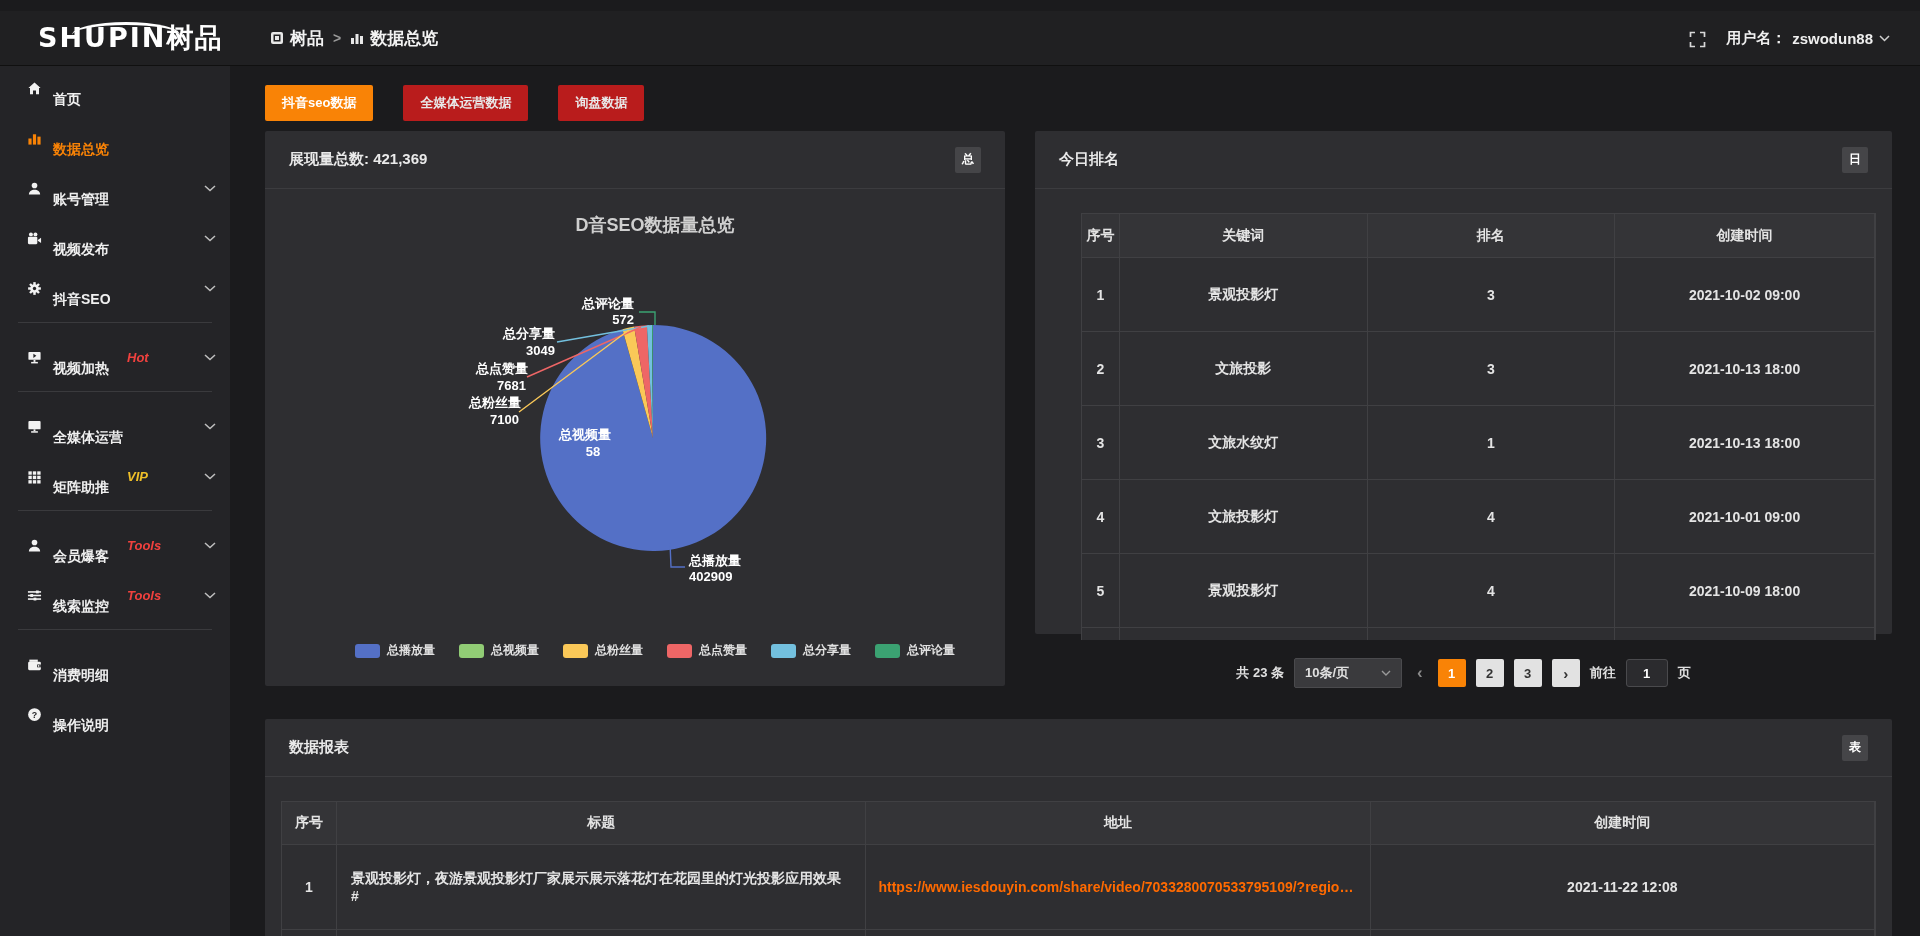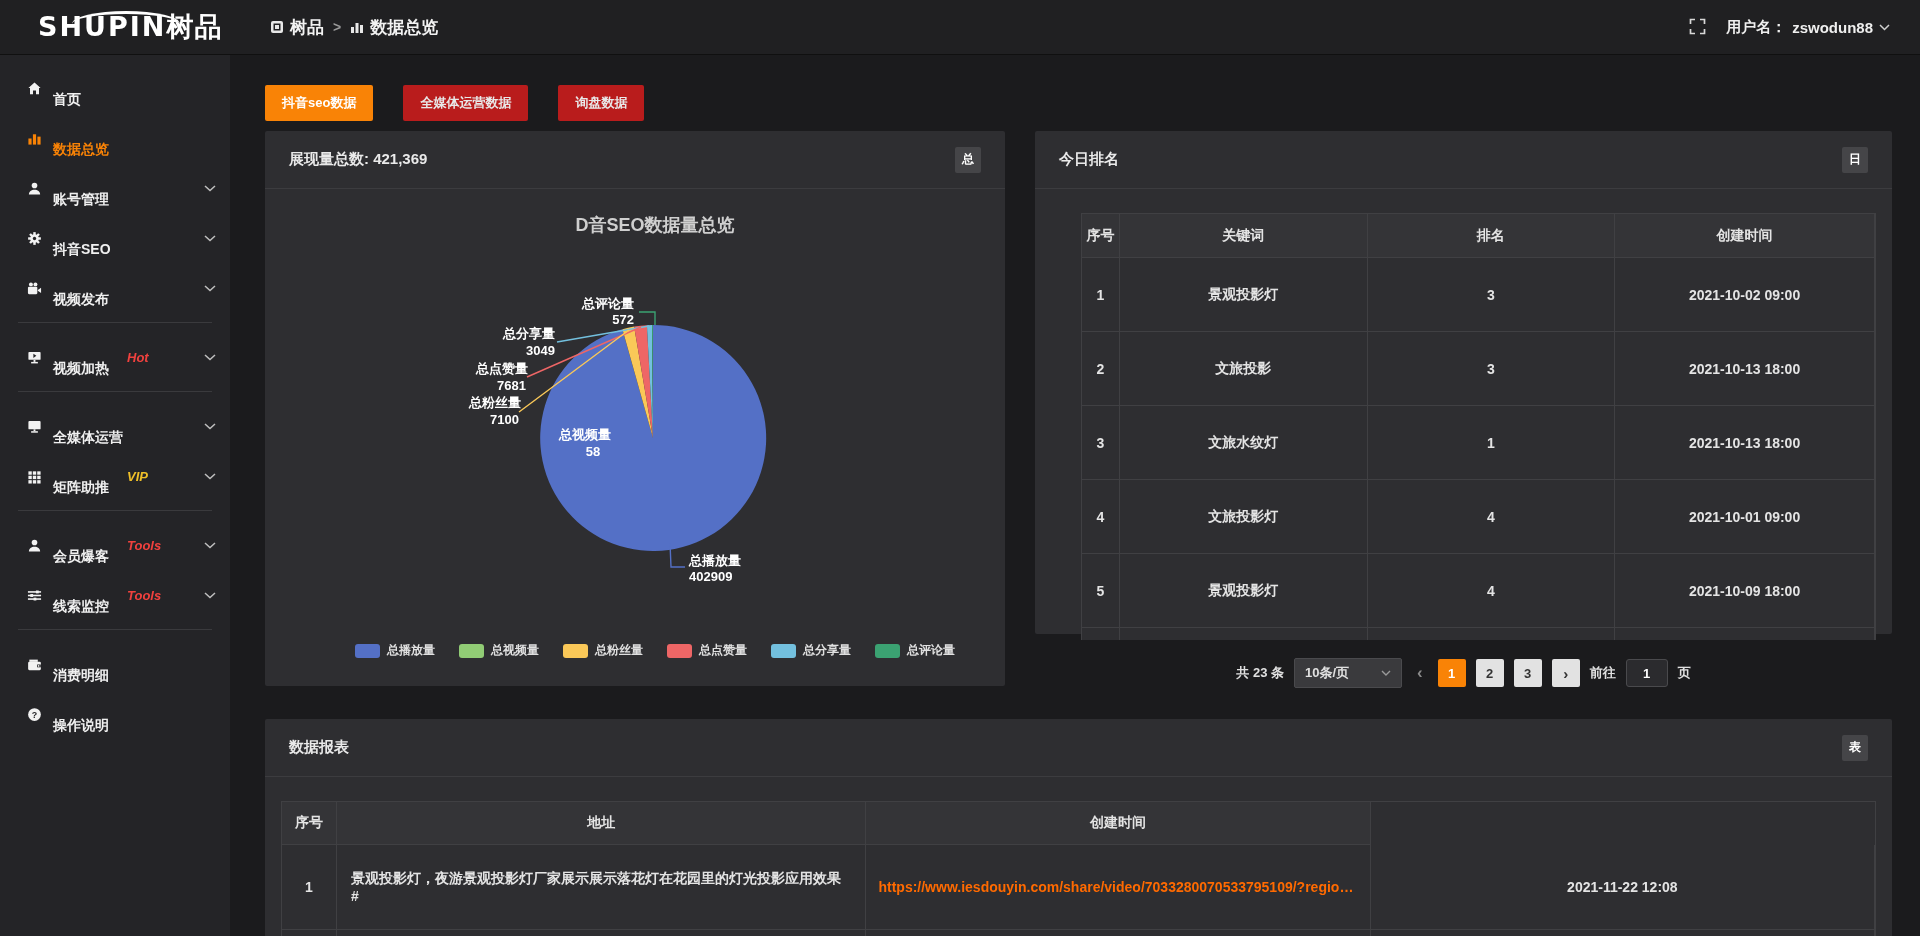--- a/index.html
+++ b/index.html
@@ -3,31 +3,31 @@
 <meta charset="utf-8">
 <style>
   * { margin:0; padding:0; box-sizing:border-box; }
   html,body { width:1920px; height:936px; overflow:hidden; }
   body {
     background:#1b1b1d;
     font-family:"Liberation Sans","DejaVu Sans",sans-serif;
     color:#e8e8e8;
   }
   
-  .topbar { position:fixed; top:0; left:0; width:1920px; height:55px;
+  .topbar { position:fixed; top:11px; left:0; width:1920px; height:55px;
     background:#202022; border-bottom:1px solid #101010; display:flex; align-items:center; z-index:10; }
   .logo-box { width:230px; padding-left:38px; position:relative; }
   .logo { font-weight:bold; font-size:27px; color:#fff; letter-spacing:1px; white-space:nowrap; }
   .logo .en { font-family:"DejaVu Sans",sans-serif; letter-spacing:2px; }
   .logo-arc { position:absolute; top:2px; left:72px; width:108px; height:26px;
     border-top:3px solid #fff; border-radius:50%; }
   .breadcrumb { display:flex; align-items:center; gap:9px; margin-left:40px; font-size:17px; font-weight:bold; color:#f2f2f2; }
   .crumb { display:flex; align-items:center; gap:6px; cursor:default; }
   .crumb-sep { color:#9a9a9a; font-size:14px; }
-  .topbar-right { margin-left:auto; display:flex; align-items:flex-start; gap:20px; padding-right:30px; }
+  .topbar-right { margin-left:auto; display:flex; align-items:flex-end; gap:20px; padding-right:30px; }
   .fs-icon svg { display:block; }
   .user-box { display:flex; align-items:center; gap:6px; font-size:15px; font-weight:bold; color:#efefef; }
   
   .sidebar { position:fixed; top:55px; left:0; width:230px; height:881px; background:#242427; padding-top:8px; }
   .side-item { height:50px; display:flex; align-items:center; padding:0 14px 0 27px; cursor:pointer; }
   .side-item .s-icon { width:15px; height:15px; flex:0 0 15px; display:flex; align-items:center; }
   .side-item .s-label { margin-left:11px; font-size:14px; font-weight:bold; color:#f0f0f0;margin-top:24px; }
   .side-item.active .s-label { color:#f98306; }
   .side-badge { margin-left:18px; font-style:italic; font-weight:bold; font-size:13px; color:#f0413e; }
   .side-badge.gold { color:#f0c029; }
@@ -185,48 +185,48 @@
     <span class="side-chevron">
       <svg width="12" height="7" viewBox="0 0 12 7" fill="none" stroke="#bfbfbf" stroke-width="1.5">
           <polyline points="1,1 6,5.5 11,1"></polyline>
         </svg>
     </span>
   </div>
 
   <div class="side-item">
     <span class="s-icon">
       <svg width="15" height="15" viewBox="0 0 16 16">
+          <circle cx="4.2" cy="3.6" r="2.1" fill="#f2f2f2"></circle>
+          <circle cx="9" cy="3.6" r="2.1" fill="#f2f2f2"></circle>
+          <rect x="1" y="6" width="10" height="8" rx="1.2" fill="#f2f2f2"></rect>
+          <path d="M11.5 9.5l3.5-2.4v5.8l-3.5-2.4z" fill="#f2f2f2"></path>
+        </svg>
+    </span>
+    <span class="s-label">视频发布</span>
+    <span class="side-chevron">
+      <svg width="12" height="7" viewBox="0 0 12 7" fill="none" stroke="#bfbfbf" stroke-width="1.5">
+          <polyline points="1,1 6,5.5 11,1"></polyline>
+        </svg>
+    </span>
+  </div>
+
+  <div class="side-item">
+    <span class="s-icon">
+      <svg width="15" height="15" viewBox="0 0 16 16">
           <g stroke="#f2f2f2" stroke-width="2.6">
             <line x1="8" y1="1.2" x2="8" y2="14.8"></line>
             <line x1="1.2" y1="8" x2="14.8" y2="8"></line>
             <line x1="3.2" y1="3.2" x2="12.8" y2="12.8"></line>
             <line x1="12.8" y1="3.2" x2="3.2" y2="12.8"></line>
           </g>
           <circle cx="8" cy="8" r="4.6" fill="#f2f2f2"></circle>
           <circle cx="8" cy="8" r="1.8" fill="#242427"></circle>
         </svg>
     </span>
     <span class="s-label">抖音SEO</span>
-    <span class="side-chevron">
-      <svg width="12" height="7" viewBox="0 0 12 7" fill="none" stroke="#bfbfbf" stroke-width="1.5">
-          <polyline points="1,1 6,5.5 11,1"></polyline>
-        </svg>
-    </span>
-  </div>
-
-  <div class="side-item">
-    <span class="s-icon">
-      <svg width="15" height="15" viewBox="0 0 16 16">
-          <circle cx="4.2" cy="3.6" r="2.1" fill="#f2f2f2"></circle>
-          <circle cx="9" cy="3.6" r="2.1" fill="#f2f2f2"></circle>
-          <rect x="1" y="6" width="10" height="8" rx="1.2" fill="#f2f2f2"></rect>
-          <path d="M11.5 9.5l3.5-2.4v5.8l-3.5-2.4z" fill="#f2f2f2"></path>
-        </svg>
-    </span>
-    <span class="s-label">视频发布</span>
     <span class="side-chevron">
       <svg width="12" height="7" viewBox="0 0 12 7" fill="none" stroke="#bfbfbf" stroke-width="1.5">
           <polyline points="1,1 6,5.5 11,1"></polyline>
         </svg>
     </span>
   </div>
 
   <hr class="side-divider">
 
   <div class="side-item">
@@ -501,20 +501,21 @@
   </div>
 
   <div class="panel report-panel">
     <div class="panel-head">
       <span class="panel-title">数据报表</span>
       <span class="panel-badge">表</span>
     </div>
     <div class="btable">
       <div class="bt-row bt-head">
         <div class="bt-cell">序号</div>
+        <div class="bt-cell">标题</div>
         <div class="bt-cell">地址</div>
         <div class="bt-cell">创建时间</div>
       </div>
       <div class="bt-row bt-data">
         <div class="bt-cell">1</div>
         <div class="bt-cell left">景观投影灯，夜游景观投影灯厂家展示展示落花灯在花园里的灯光投影应用效果 #</div>
         <div class="bt-cell link">
             <a href="#">https://www.iesdouyin.com/share/video/7033280070533795109/?regio…</a>
           </div>
         <div class="bt-cell">2021-11-22 12:08</div>

